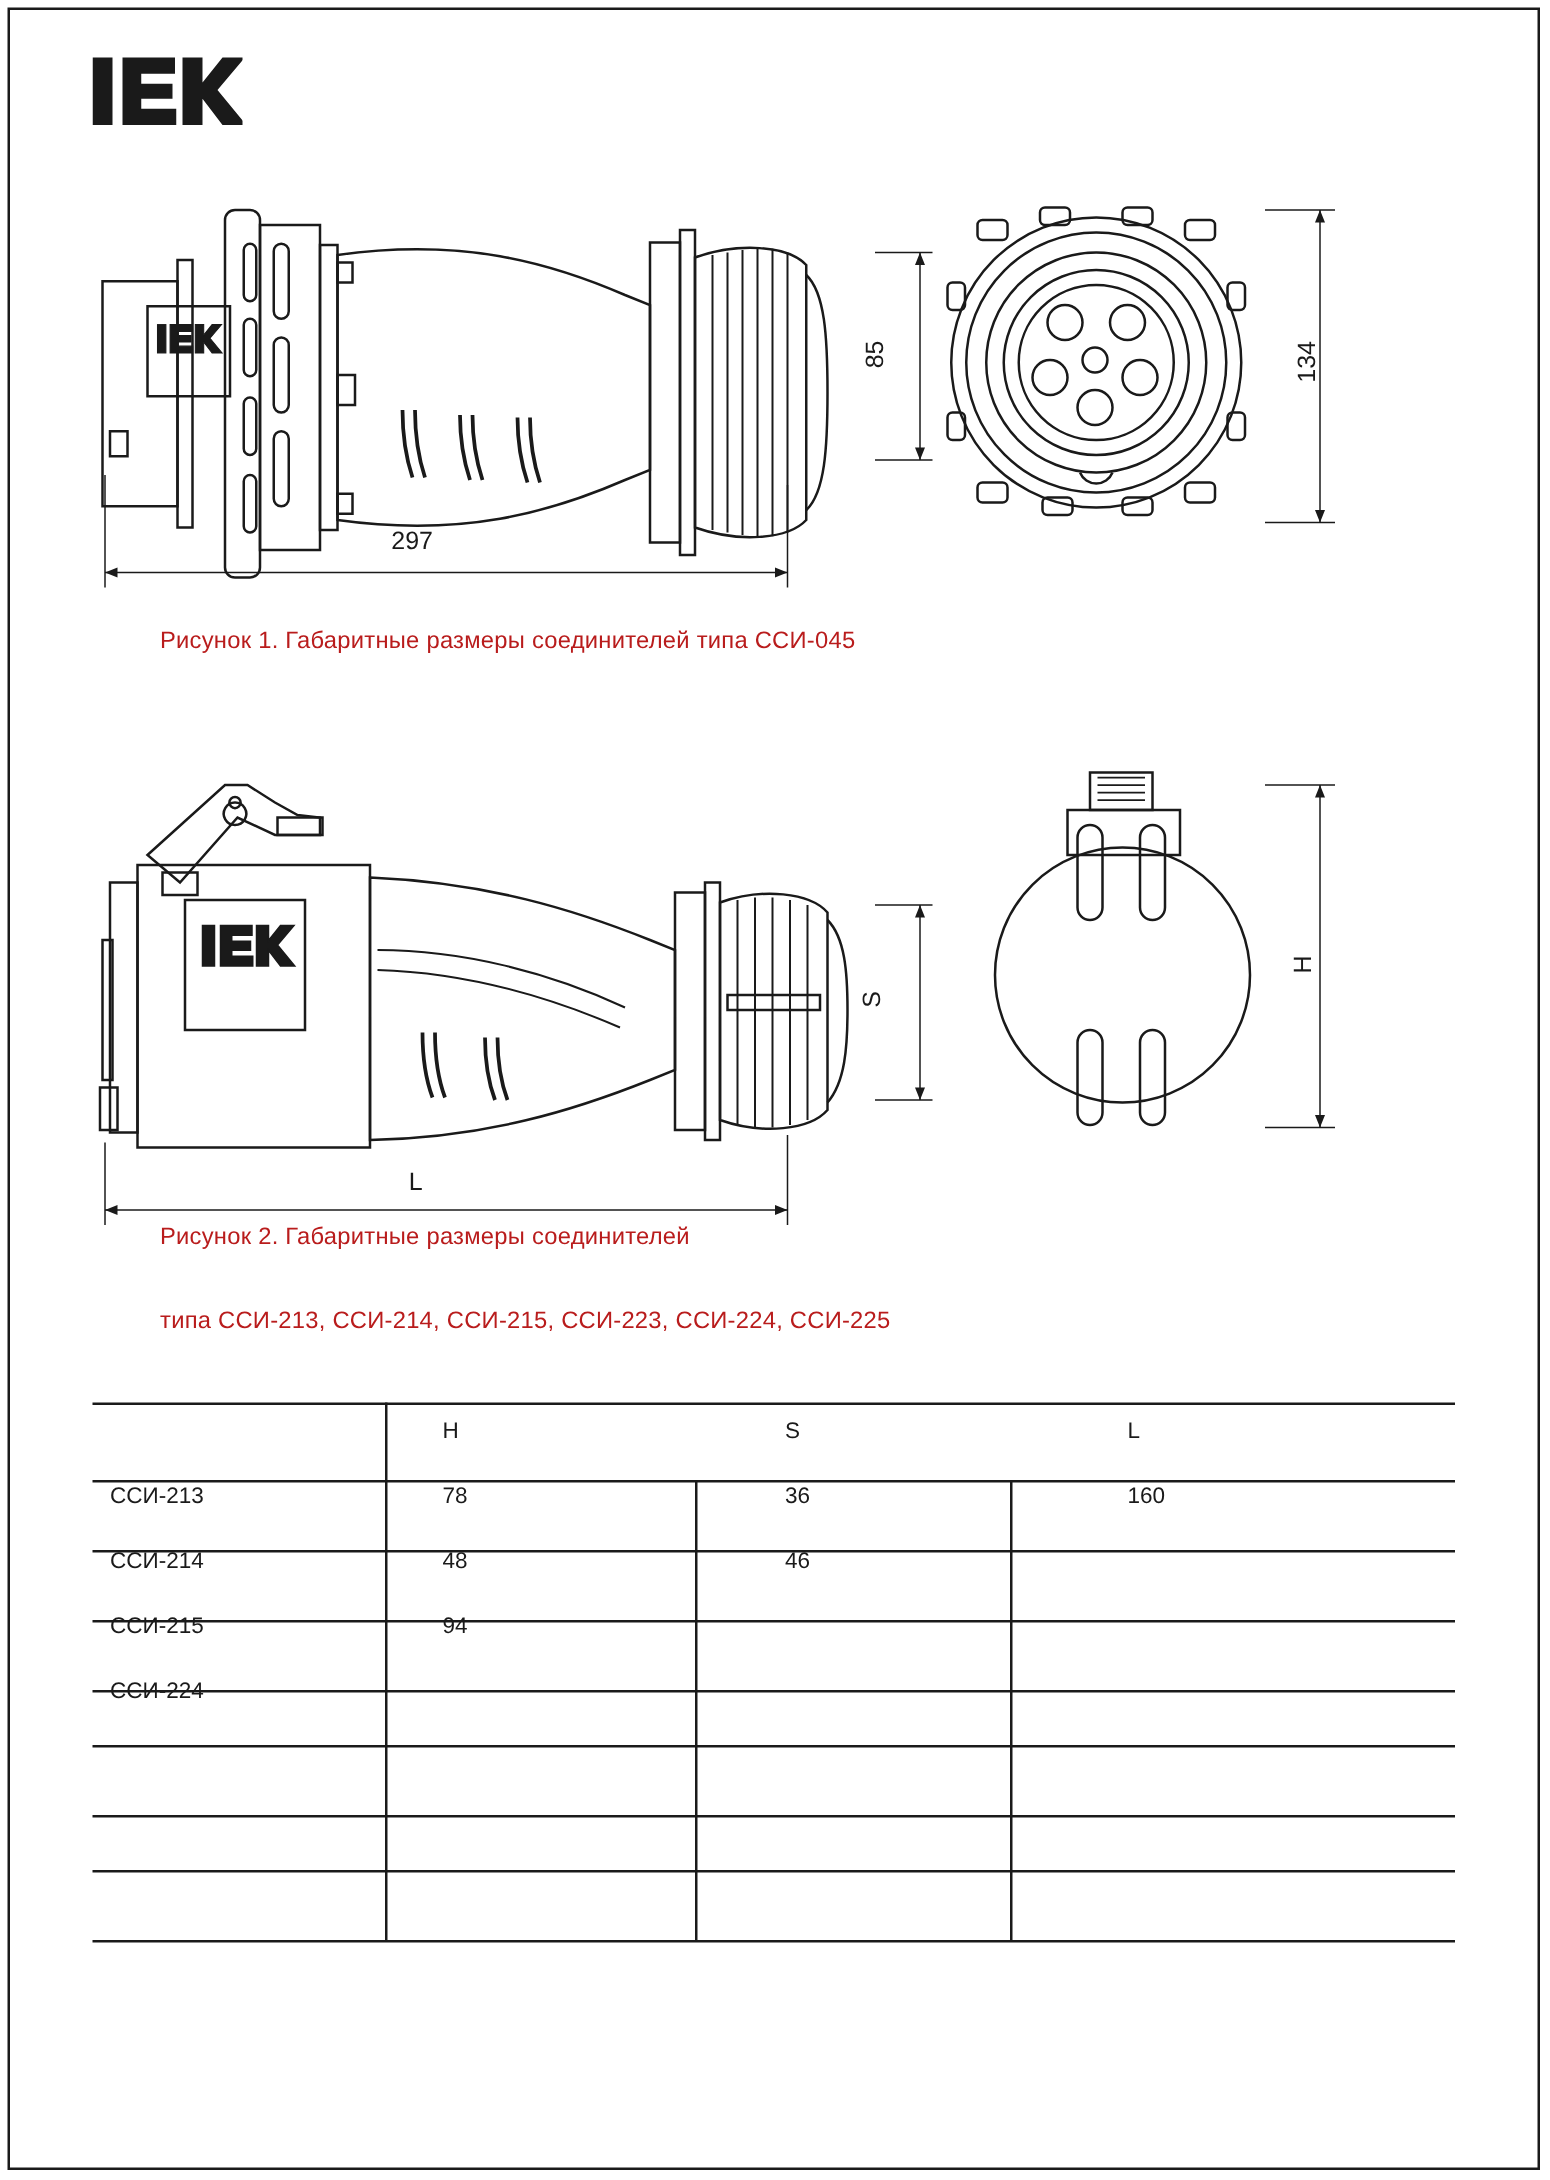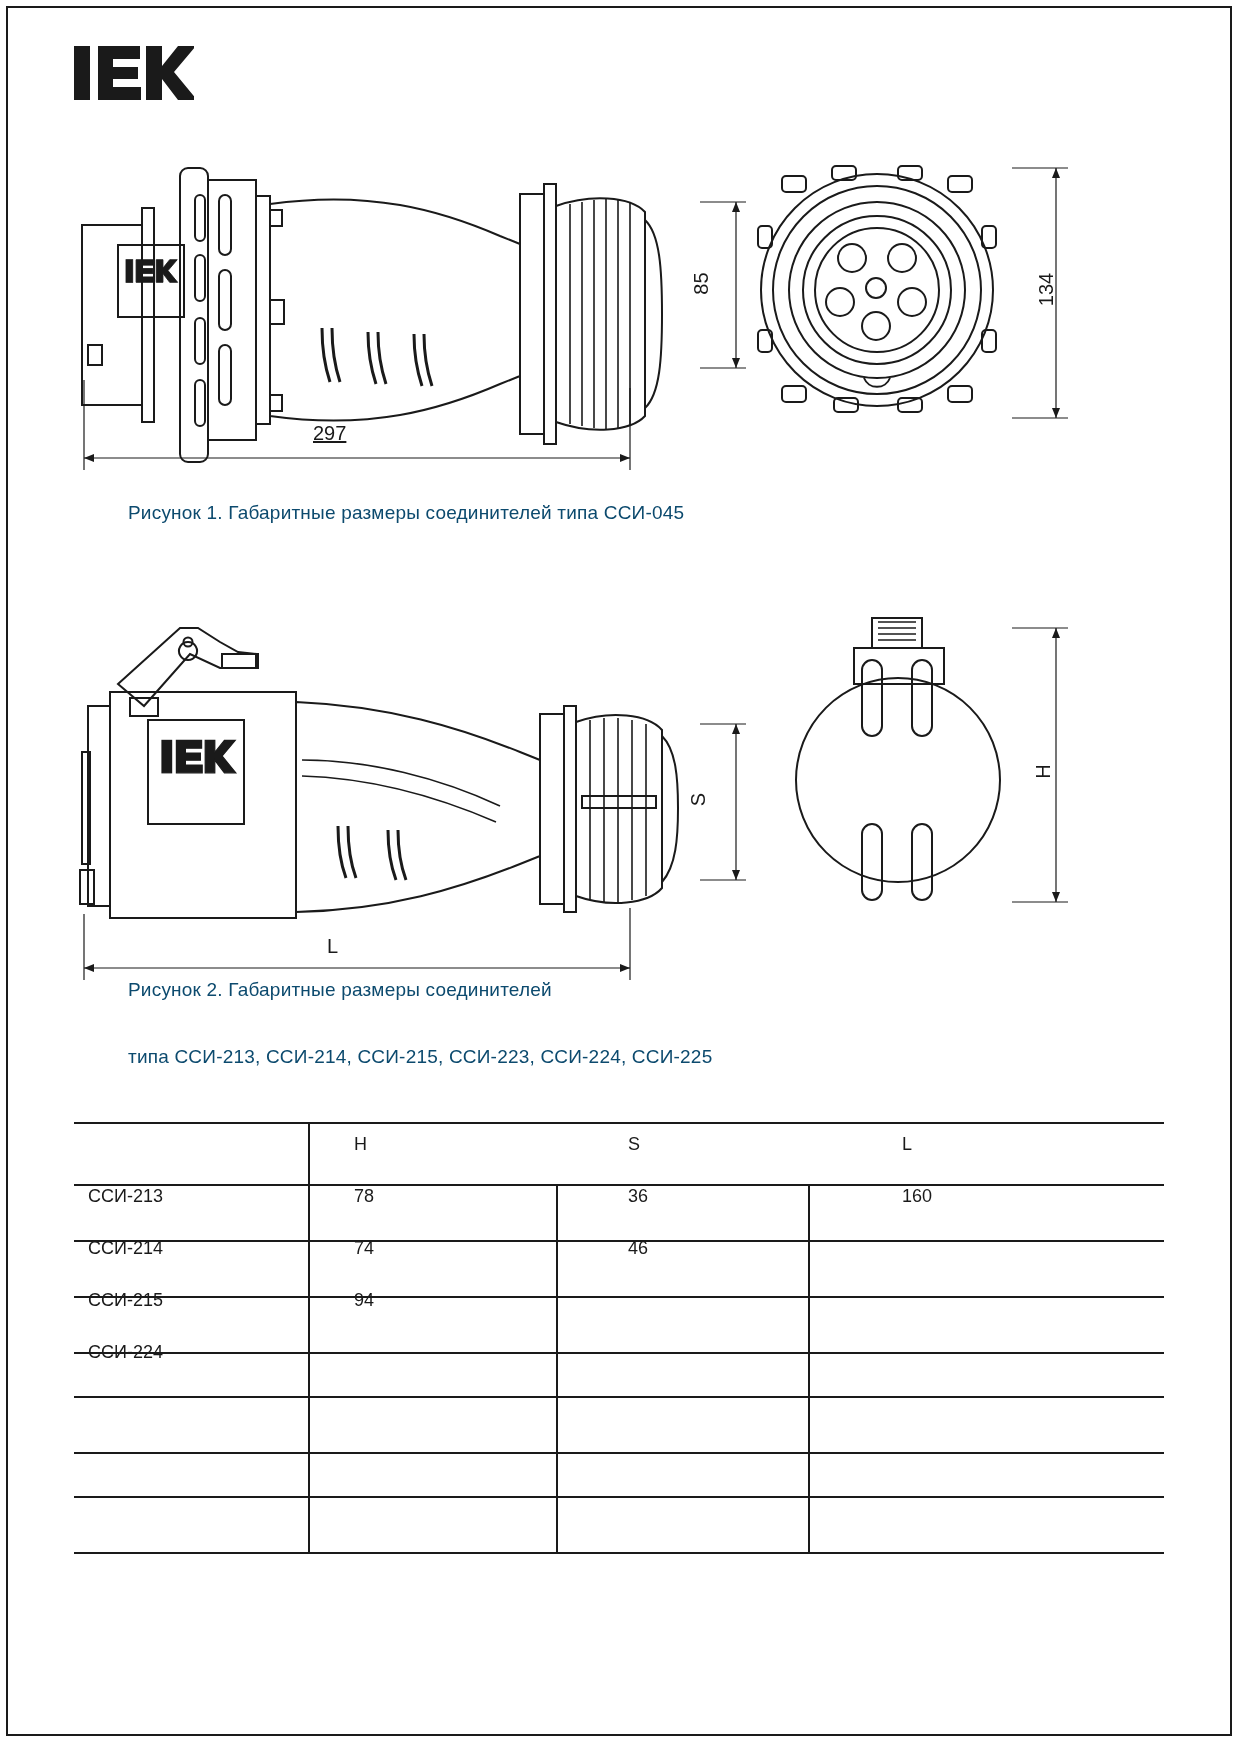--- a/index.html
+++ b/index.html
@@ -30,21 +30,21 @@
     top: 42px;
     width: 120px;
     height: 62px;
   }
   .fig {
     position: absolute;
   }
   .caption {
     position: absolute;
     font-size: 19px;
-    color: #0c4a6e;
+    color: #b91c1c;
     letter-spacing: 0.2px;
     white-space: nowrap;
   }
   #fig1-caption { left: 128px; top: 502px; }
   #fig2-caption-line1 { left: 128px; top: 979px; }
   #fig2-caption-line2 { left: 128px; top: 1046px; }
 
   
   .spec-table {
     position: absolute;
@@ -177,21 +177,21 @@
   <svg width="610" height="100" viewBox="0 0 610 100">
     <g class="dim">
       <line x1="10" y1="0" x2="10" y2="90"></line>
       <line x1="556" y1="8" x2="556" y2="90"></line>
       <line x1="10" y1="78" x2="556" y2="78"></line>
       <path d="M10 78 l10 -4 v8 z" fill="#1a1a1a" stroke="none"></path>
       <path d="M556 78 l-10 -4 v8 z" fill="#1a1a1a" stroke="none"></path>
     </g>
   </svg>
 </div>
-<div class="hlabel" style="left:313px; top:422px;text-decoration:underline;">297</div>
+<div class="hlabel" style="left:313px; top:422px;">297</div>
 
 <div class="fig" id="figure-1-front" style="left:752px; top:160px;">
   <svg width="250" height="260" viewBox="0 0 250 260">
     <g class="ln med">
 
       <circle cx="125" cy="130" r="116"></circle>
       <circle cx="125" cy="130" r="104"></circle>
 
       <g>
         <rect x="30" y="16" width="24" height="16" rx="4"></rect>
@@ -360,21 +360,21 @@
       <td class="cell-l">L</td>
     </tr>
     <tr>
       <td class="cell-type">ССИ-213</td>
       <td class="cell-h">78</td>
       <td class="cell-s">36</td>
       <td class="cell-l">160</td>
     </tr>
     <tr>
       <td class="cell-type">ССИ-214</td>
-      <td class="cell-h">74</td>
+      <td class="cell-h">48</td>
       <td class="cell-s">46</td>
       <td class="cell-l"></td>
     </tr>
     <tr>
       <td class="cell-type">ССИ-215</td>
       <td class="cell-h">94</td>
       <td class="cell-s"></td>
       <td class="cell-l"></td>
     </tr>
     <tr>

